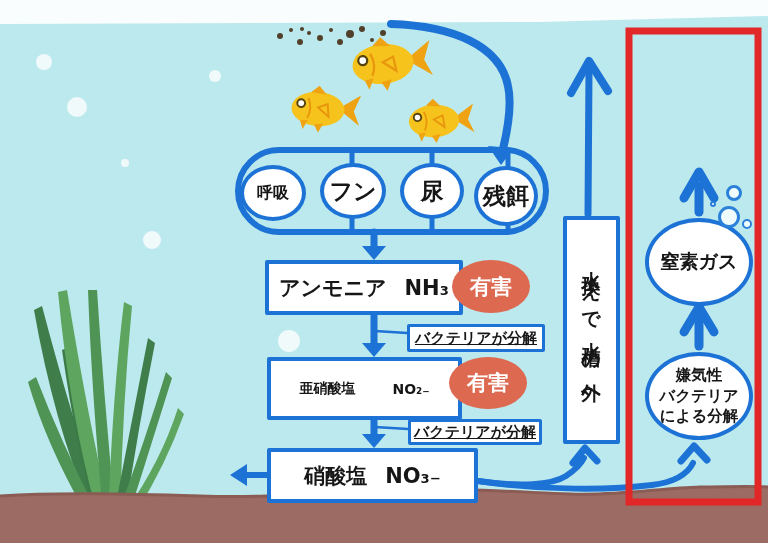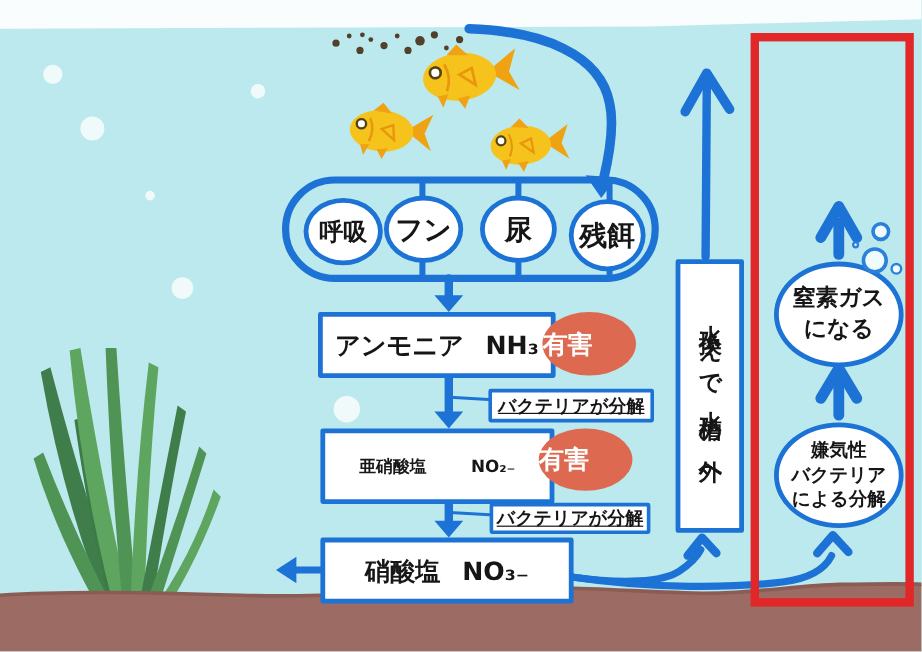--- a/index.html
+++ b/index.html
@@ -13,21 +13,21 @@
   body{font-family:"DejaVu Sans","Liberation Sans",sans-serif;}
   .stage{position:relative;width:768px;height:543px;overflow:hidden;background:var(--water);}
   .stage svg{position:absolute;left:0;top:0;z-index:1;}
   .node{position:absolute;box-sizing:border-box;background:#fff;border:4px solid var(--blue);
         display:flex;align-items:center;justify-content:center;font-weight:bold;color:var(--ink);
         text-align:center;z-index:3;}
   .circle{border-radius:50%;}
   .rectbox{border-radius:2px;}
   .smallbox{border-width:3px;text-decoration:underline;}
   .badge{position:absolute;box-sizing:border-box;border-radius:50%;background:var(--harm);color:#fff;
-         display:flex;align-items:center;justify-content:flex-start;font-weight:bold;z-index:4;}
+         display:flex;align-items:center;justify-content:center;font-weight:bold;z-index:4;}
   .vtext{writing-mode:vertical-rl;text-orientation:upright;letter-spacing:7px;line-height:1;}
   .formula{margin-left:18px;white-space:nowrap;}
   .stacked{line-height:1.35;}
   .bubble{position:absolute;box-sizing:border-box;border-radius:50%;background:#effbfd;
           border:3px solid #2b80d9;z-index:5;}
 </style>
 </head>
 <body>
 
 <div class="stage">
@@ -143,21 +143,21 @@
       <line x1="699" y1="212" x2="699" y2="186" stroke-width="9"></line>
       <path d="M 684,198 L 699,172 L 714,198" stroke-width="9"></path>
 
       <line x1="699" y1="346" x2="699" y2="320" stroke-width="9"></line>
       <path d="M 684,332 L 699,307 L 714,332" stroke-width="9"></path>
     </g>
 
     <rect x="629" y="31" width="129" height="471" fill="none" stroke="#e12727" stroke-width="7"></rect>
   </svg>
 
-  <div class="node circle" style="left:253px;top:165px;width:66px;height:56px;font-size:20px;">
+  <div class="node circle" style="left:240px;top:165px;width:66px;height:56px;font-size:16px;">
     <span>呼吸</span>
   </div>
   <div class="node circle" style="left:320px;top:163px;width:66px;height:56px;font-size:23px;">
     <span>フン</span>
   </div>
   <div class="node circle" style="left:400px;top:163px;width:64px;height:56px;font-size:23px;">
     <span>尿</span>
   </div>
   <div class="node rectbox" style="left:265px;top:260px;width:198px;height:55px;font-size:21px;">
     <span>アンモニア</span>
@@ -191,21 +191,20 @@
   </div>
 
 
   <div class="node rectbox" style="left:563px;top:216px;width:57px;height:228px;font-size:19px;">
     <div class="vtext">水換えで水槽の外へ</div>
   </div>
 
   <div class="node circle stacked" style="left:645px;top:218px;width:108px;height:88px;font-size:19px;font-family:Liberation Serif, serif;">
     <div>
       <div>窒素ガス</div>
-      <div>になる</div>
     </div>
   </div>
   <div class="node circle stacked" style="left:645px;top:352px;width:108px;height:88px;font-size:15.5px;text-align:center;">
     <div>
       <div>嫌気性</div>
       <div>バクテリア</div>
       <div>による分解</div>
     </div>
   </div>
 

